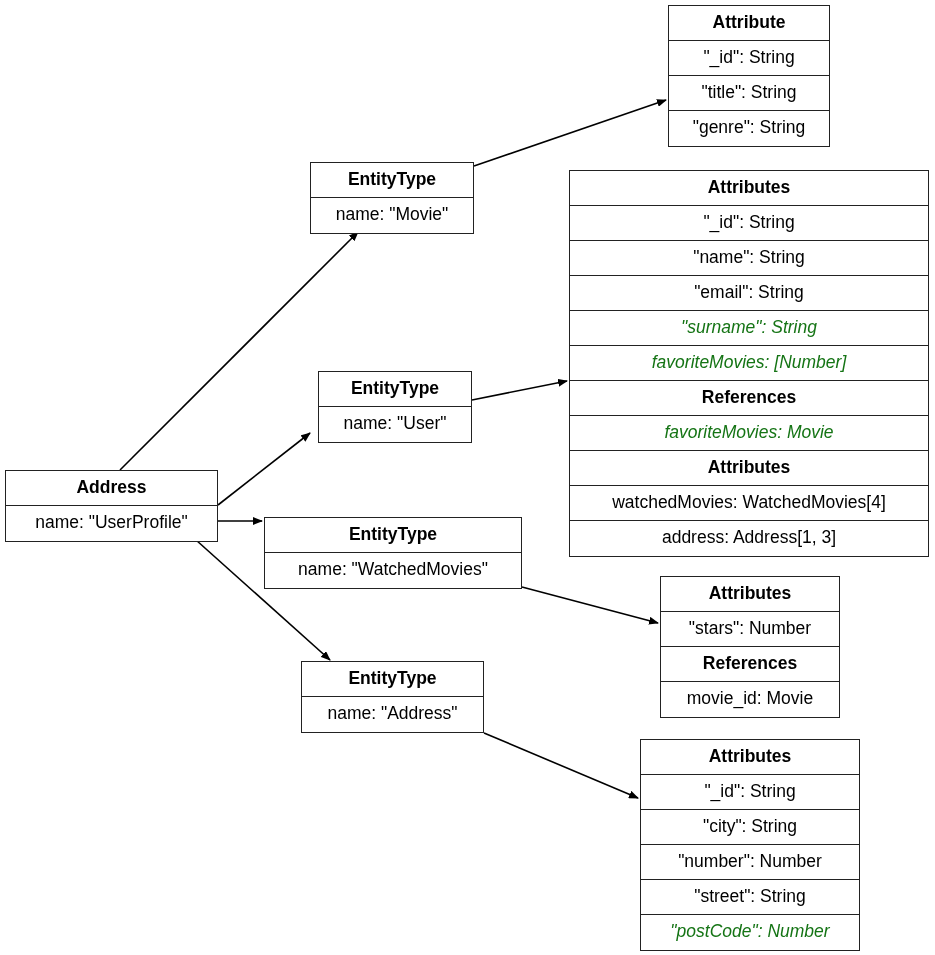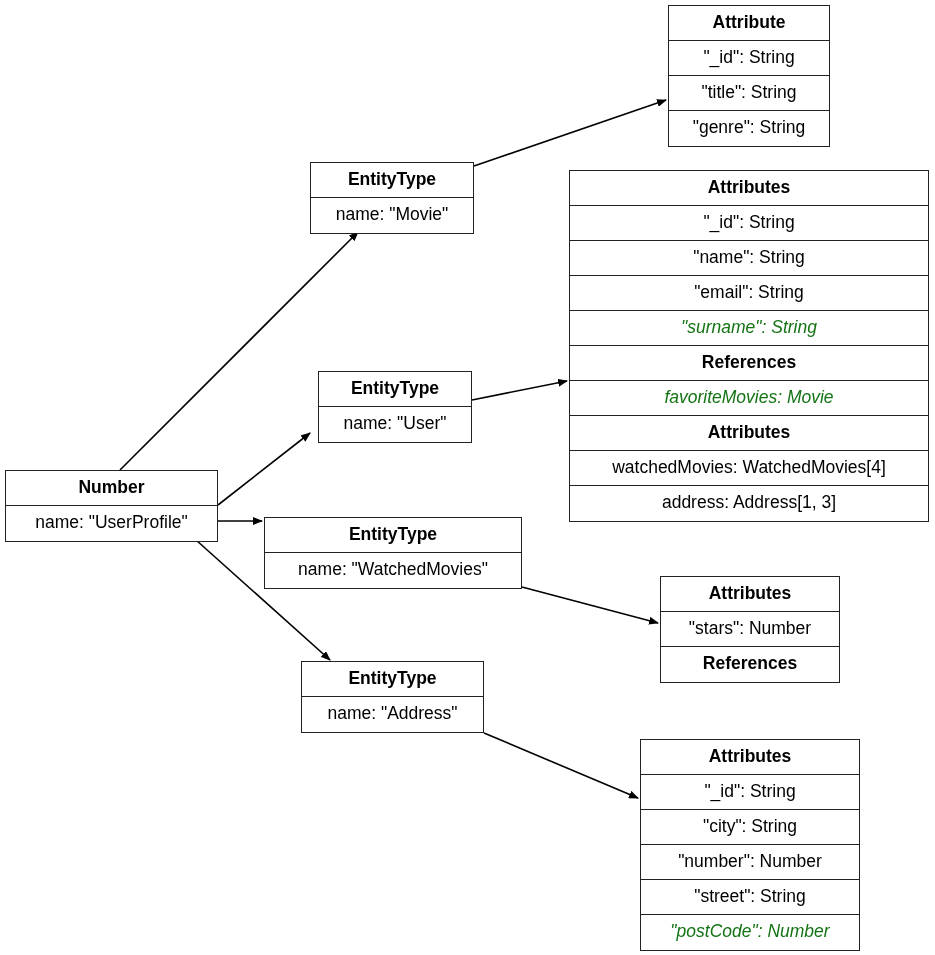--- a/index.html
+++ b/index.html
@@ -80,21 +80,21 @@
     <line x1="474" y1="166" x2="666" y2="100" stroke="#000000" stroke-width="1.6" marker-end="url(#arrow)"></line>
 
     <line x1="472" y1="400" x2="567" y2="381" stroke="#000000" stroke-width="1.6" marker-end="url(#arrow)"></line>
 
     <line x1="522" y1="587" x2="658" y2="623" stroke="#000000" stroke-width="1.6" marker-end="url(#arrow)"></line>
 
     <line x1="484" y1="733" x2="638" y2="798" stroke="#000000" stroke-width="1.6" marker-end="url(#arrow)"></line>
   </svg>
 
   <div class="node" style="left:5px; top:470px; width:213px;">
-    <div class="row header">Number</div>
+    <div class="row header">Address</div>
     <div class="row">name: "UserProfile"</div>
   </div>
 
   <div class="node" style="left:310px; top:162px; width:164px;">
     <div class="row header">EntityType</div>
     <div class="row">name: "Movie"</div>
   </div>
 
   <div class="node" style="left:318px; top:371px; width:154px;">
     <div class="row header">EntityType</div>
@@ -120,33 +120,35 @@
       </div>
   </div>
 
   <div class="node" style="left:569px; top:170px; width:360px;">
     <div>
         <div class="row header">Attributes</div>
         <div class="row">"_id": String</div>
         <div class="row">"name": String</div>
         <div class="row">"email": String</div>
         <div class="row added">"surname": String</div>
+        <div class="row added">favoriteMovies: [Number]</div>
         <div class="row header">References</div>
         <div class="row added">favoriteMovies: Movie</div>
         <div class="row header">Attributes</div>
         <div class="row">watchedMovies: WatchedMovies[4]</div>
         <div class="row" style="border-bottom: none;">address: Address[1, 3]</div>
       </div>
   </div>
 
   <div class="node" style="left:660px; top:576px; width:180px;">
     <div>
         <div class="row header">Attributes</div>
         <div class="row">"stars": Number</div>
         <div class="row header">References</div>
+        <div class="row" style="border-bottom: none;">movie_id: Movie</div>
       </div>
   </div>
 
   <div class="node" style="left:640px; top:739px; width:220px;">
     <div>
         <div class="row header">Attributes</div>
         <div class="row">"_id": String</div>
         <div class="row">"city": String</div>
         <div class="row">"number": Number</div>
         <div class="row">"street": String</div>

